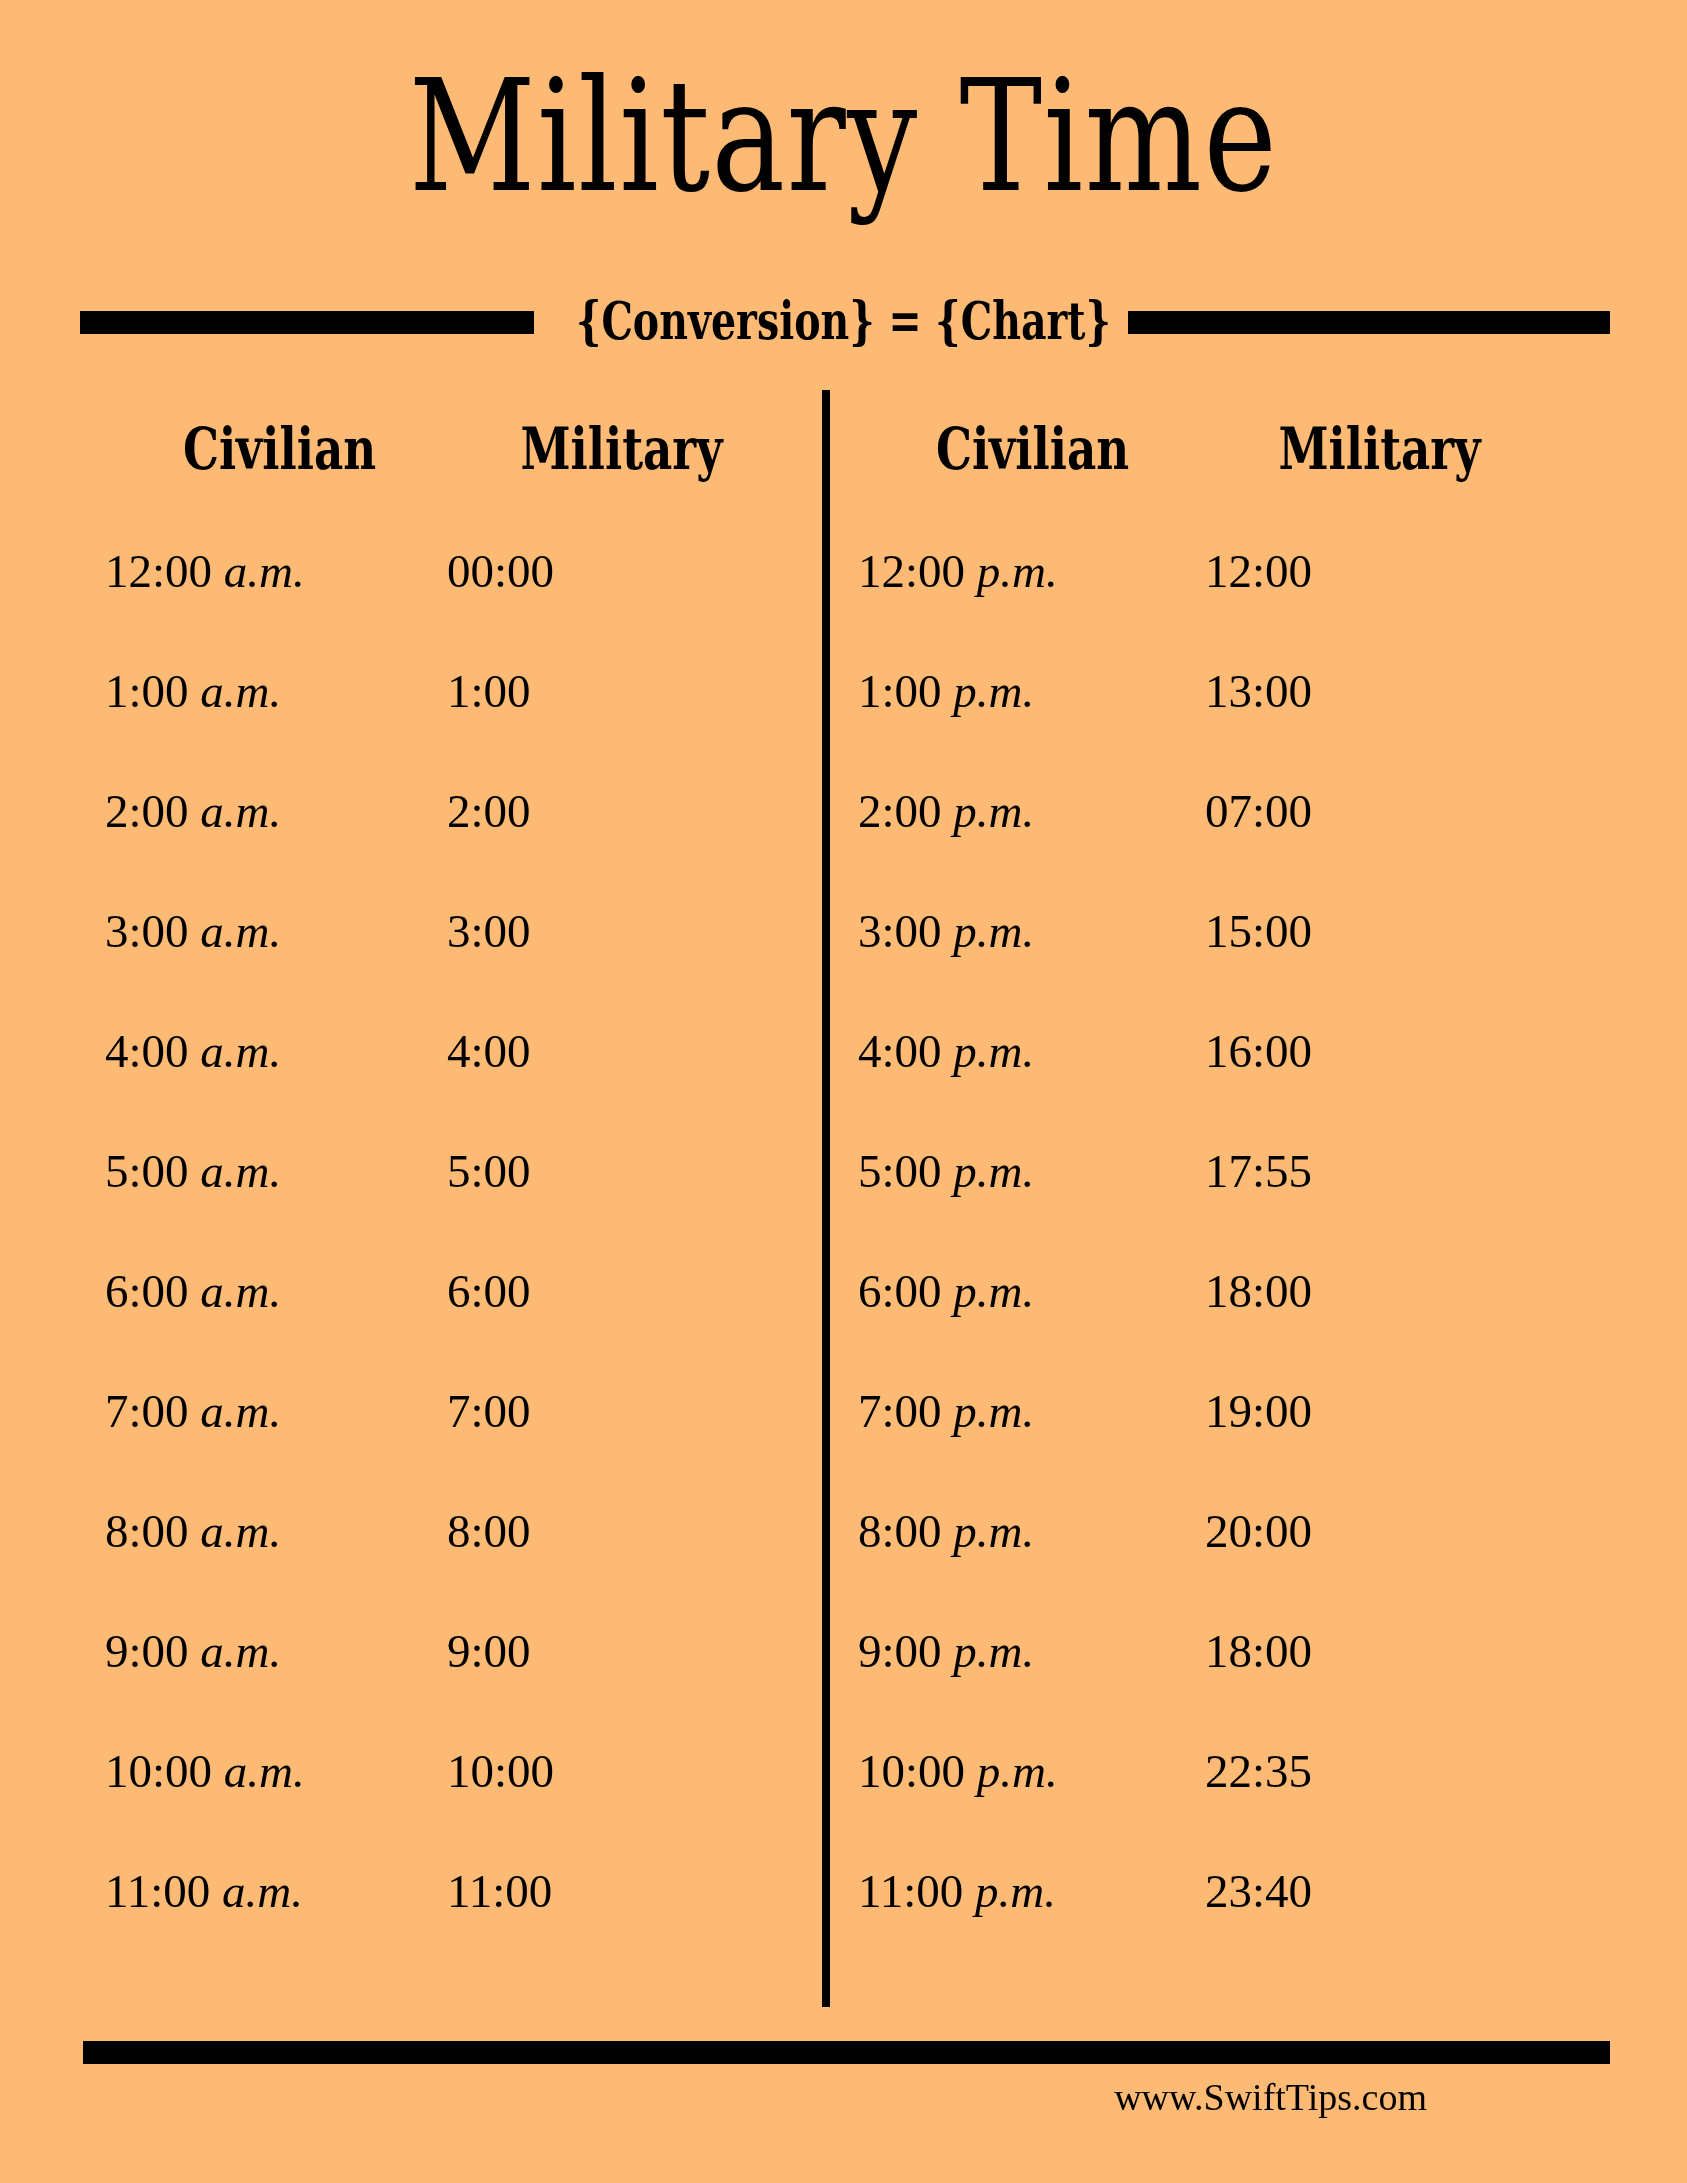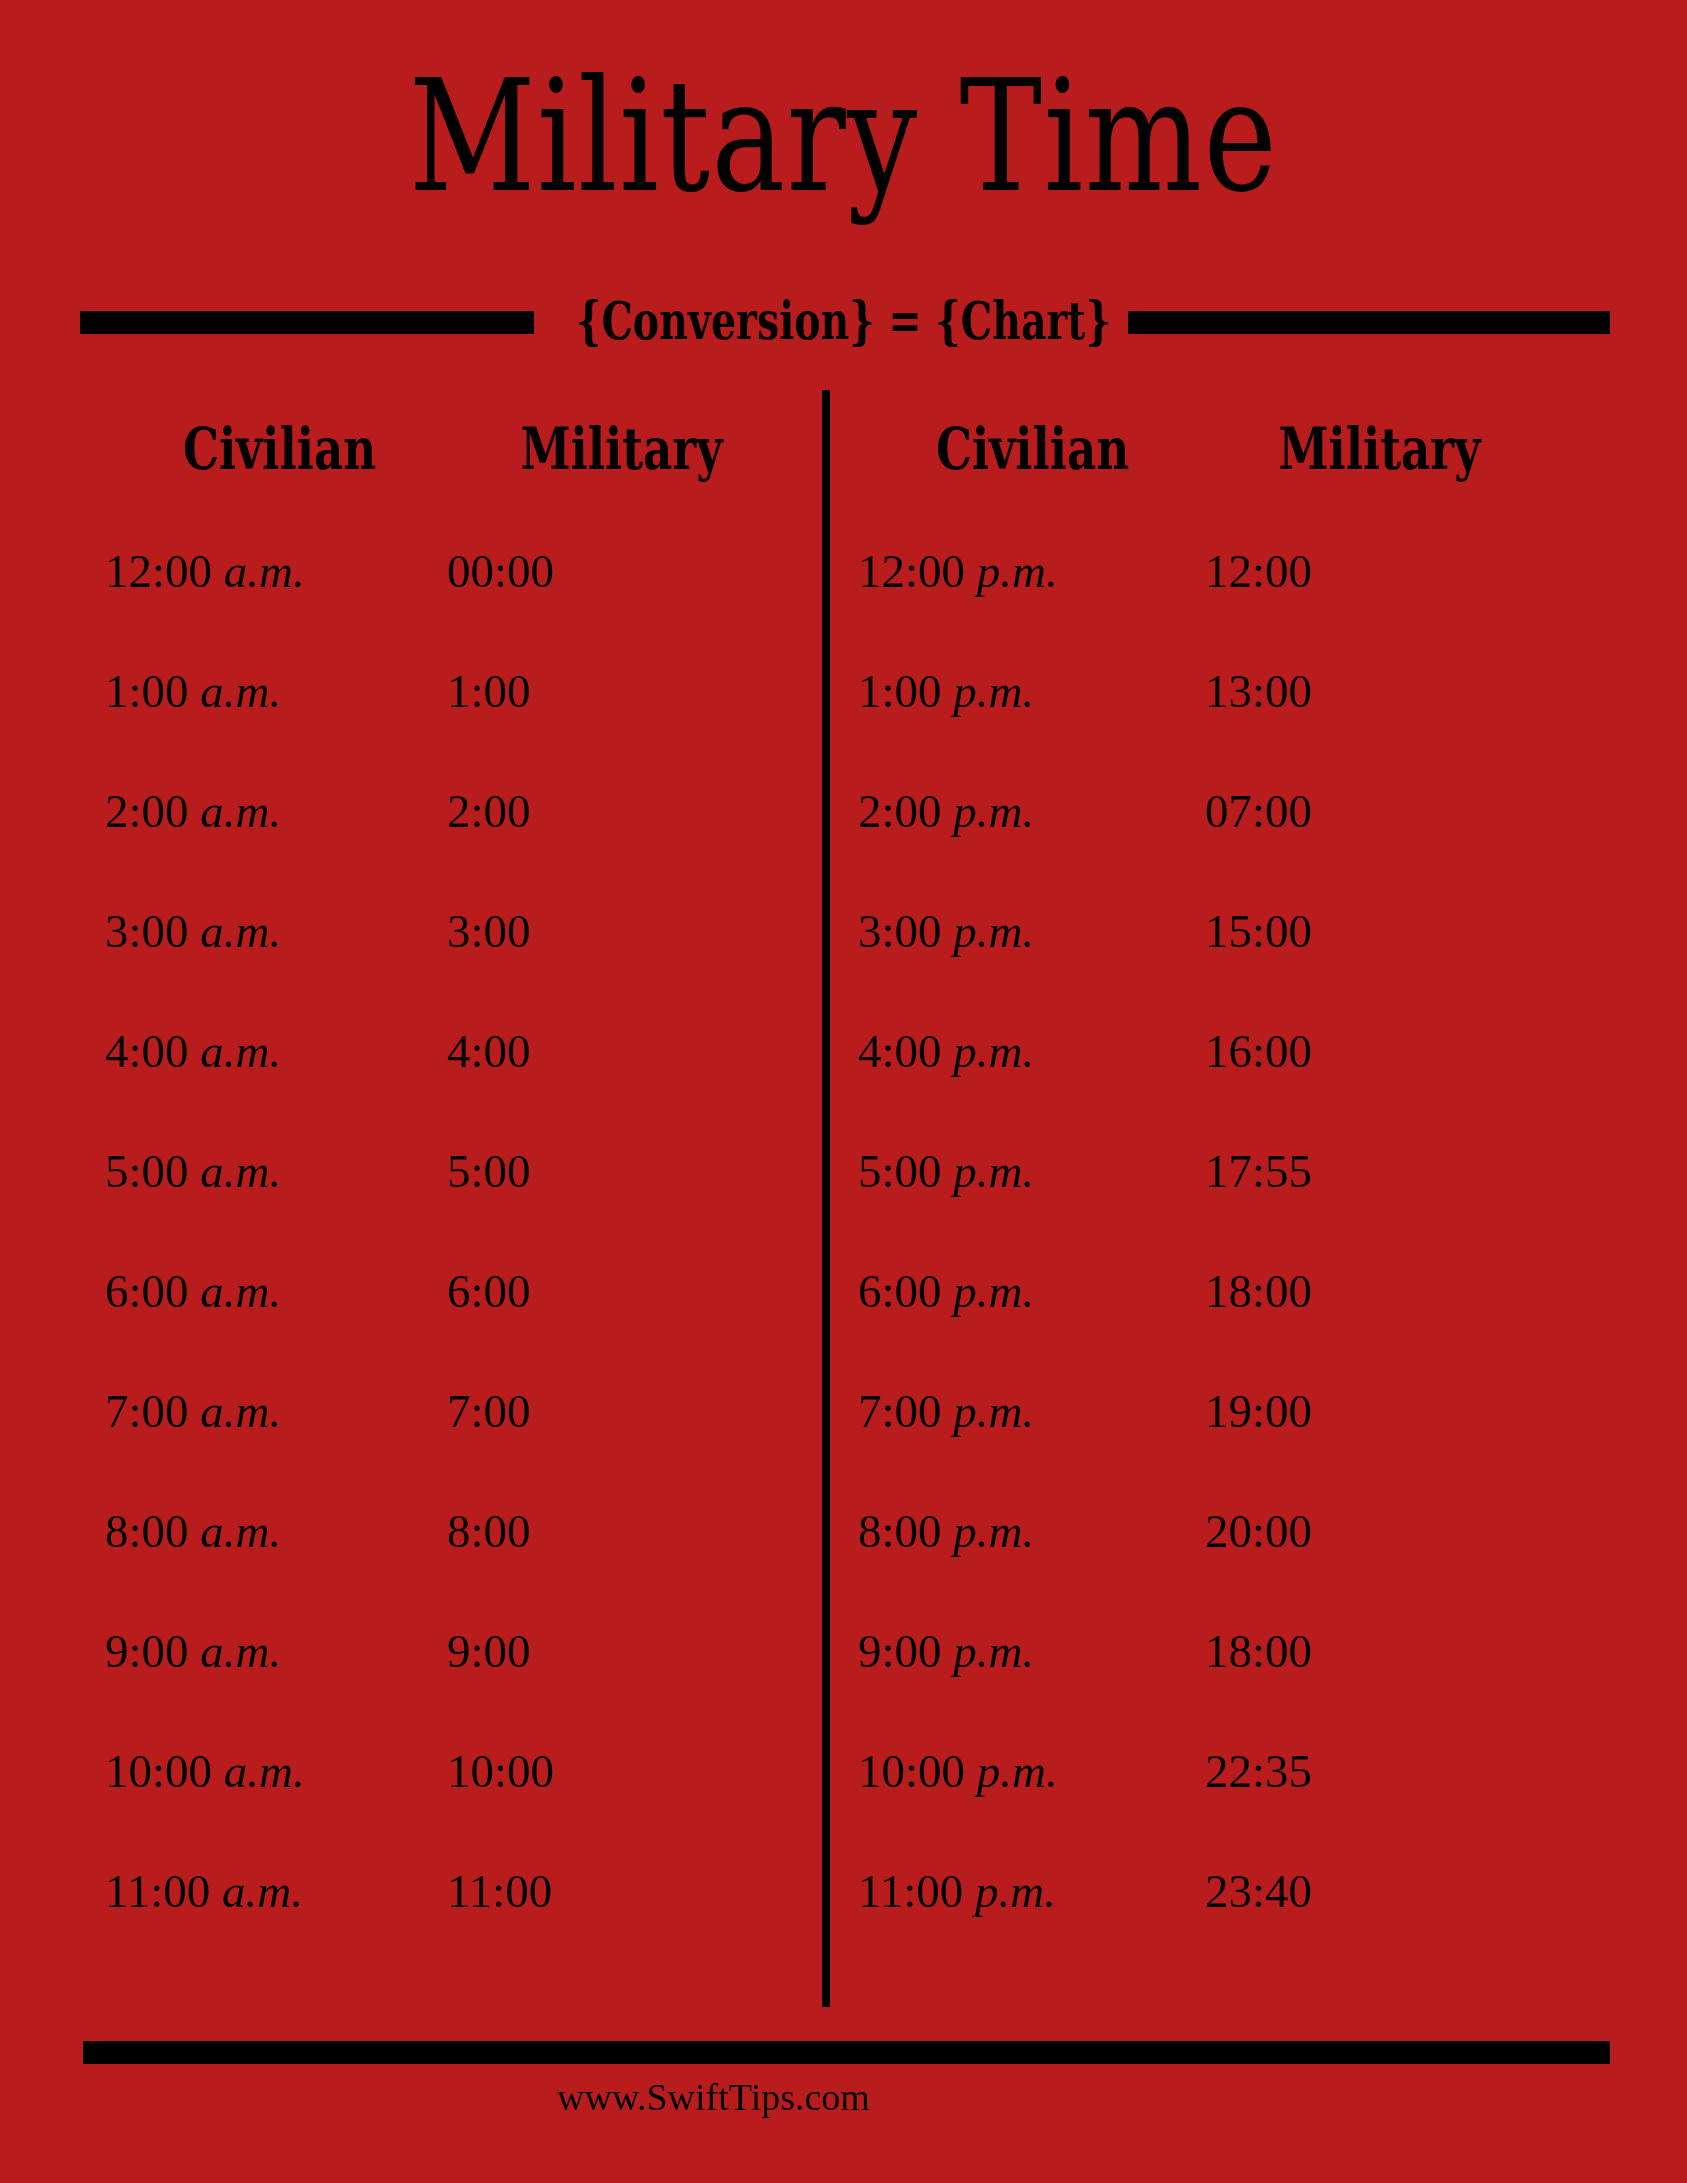--- a/index.html
+++ b/index.html
@@ -5,21 +5,21 @@
   html, body {
     margin: 0;
     padding: 0;
     background: #ffffff;
   }
 
   .page {
     position: relative;
     width: 1687px;
     height: 2184px;
-    background: #b91c1c;
+    background: #fdba74;
     overflow: hidden;
     font-family: "Liberation Serif", "DejaVu Serif", serif;
     color: #000000;
   }
 
   
   .title {
     position: absolute;
     top: 59px;
     left: 0;
@@ -145,21 +145,21 @@
     top: 2041px;
     width: 1527px;
     height: 23px;
     background: #000000;
   }
   .footer-text {
     position: absolute;
     top: 2073px;
     left: 0;
     width: 1427px;
-    text-align: center;
+    text-align: right;
     font-family: "Liberation Serif", "DejaVu Serif", serif;
     font-size: 38px;
     line-height: 49px;
     font-weight: 400;
     white-space: nowrap;
   }
 </style>
 </head>
 <body>
 

